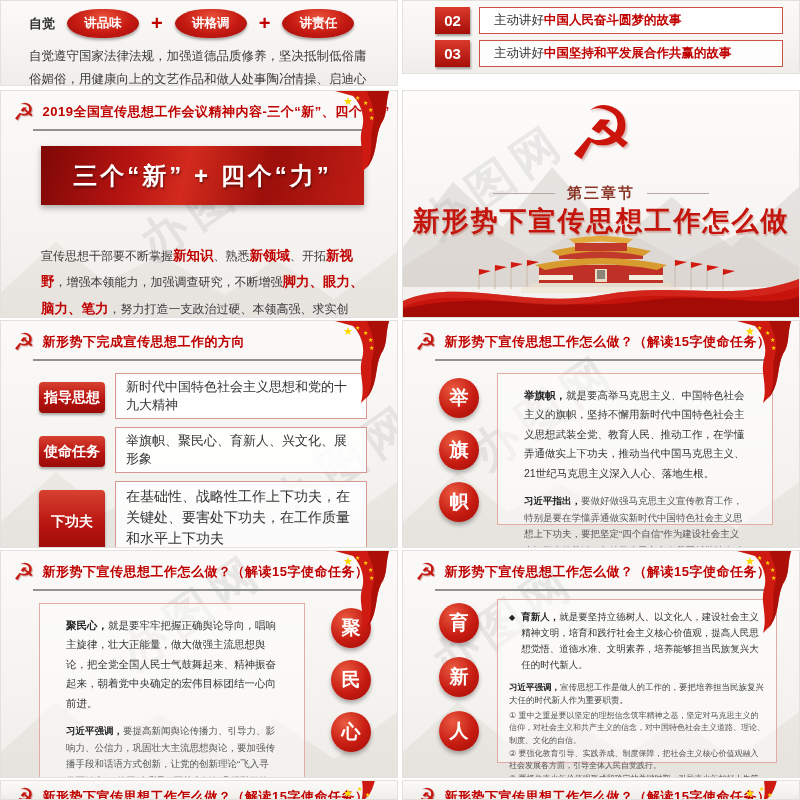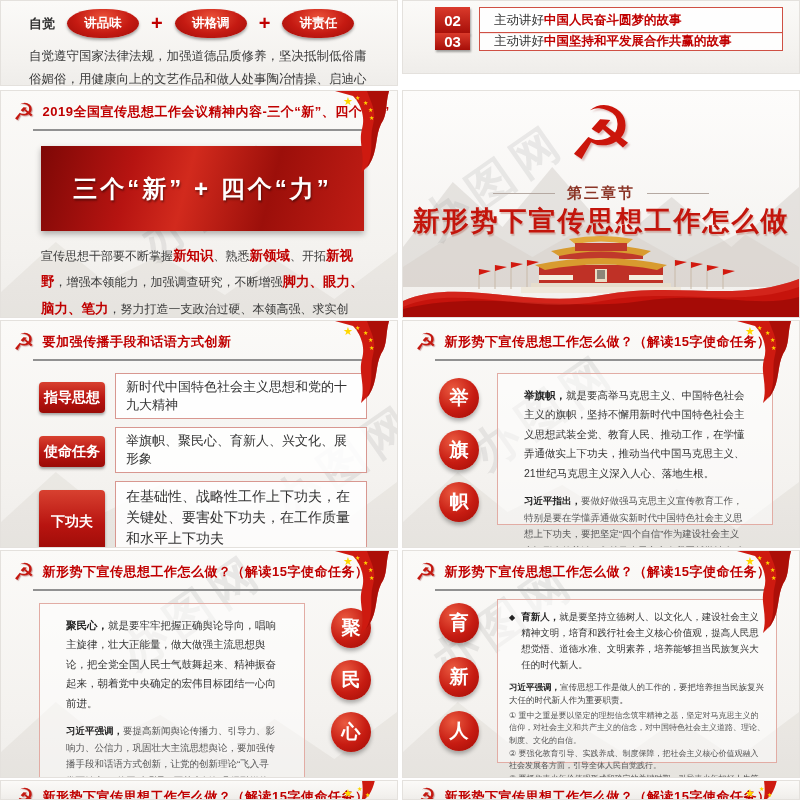--- a/index.html
+++ b/index.html
@@ -35,21 +35,21 @@
   
   .num-row { position:absolute; left:32px; right:16px; height:27px; display:flex; align-items:stretch; z-index:3; }
   .num-badge { width:35px; background:linear-gradient(180deg,#da3a2b,#a60e08); color:#fff; font-weight:bold;
                font-size:15px; display:flex; align-items:center; justify-content:center;
                box-shadow:1px 2px 2px rgba(0,0,0,.35); }
   .num-box { flex:1; margin-left:9px; border:1px solid #cf5044; background:rgba(255,255,255,.85);
              display:flex; align-items:center; padding:0 14px; font-size:12.5px; color:#333; white-space:nowrap; overflow:hidden; }
   .hl { color:#c00000; font-weight:bold; }
 
   
-  .banner { position:absolute; left:40px; right:33px; top:55px; height:85px;
+  .banner { position:absolute; left:40px; right:33px; top:55px; height:59px;
             background:linear-gradient(105deg,#7e0806 0%,#b61411 28%,#d22a1d 45%,#9c0f0a 70%,#c01d15 100%);
             box-shadow:0 3px 6px rgba(0,0,0,.3); display:flex; align-items:center; justify-content:center; z-index:3;text-align:right; }
   .banner-txt { color:#fff; font-size:24px; font-weight:bold; letter-spacing:3px; text-shadow:1px 2px 2px rgba(0,0,0,.4); }
   .s2-para { position:absolute; top:152px; left:40px; right:33px; font-size:12px; color:#3a3a3a; line-height:1.95; z-index:3; }
   .s2-para .bseg { color:#c00000; font-weight:bold; font-size:13.5px; }
 
   
   .cover-emblem { position:absolute; top:6px; left:0; right:0; text-align:center; font-size:74px; color:#cb150b;
                   line-height:1; z-index:3; text-shadow:2px 2px 2px rgba(120,0,0,.25); }
   .chapter-row { position:absolute; top:93px; left:0; right:0; display:flex; align-items:center; justify-content:center; gap:12px; z-index:3; }
@@ -114,21 +114,21 @@
 </div>
 
 <div class="slide" style="left:402px;top:0;width:398px;height:74px;">
   <div class="num-row" style="top:6px;">
     <span class="num-badge">02</span>
     <span class="num-box">
         <span>主动讲好</span>
         <span class="hl">中国人民奋斗圆梦的故事</span>
       </span>
   </div>
-  <div class="num-row" style="top:27px;align-items:center;">
+  <div class="num-row" style="top:39px;">
     <span class="num-badge">03</span>
     <span class="num-box">
         <span>主动讲好</span>
         <span class="hl">中国坚持和平发展合作共赢的故事</span>
       </span>
   </div>
 </div>
 
 <div class="slide" style="left:0;top:90px;width:398px;height:228px;">
   <svg class="mtn" viewBox="0 0 398 120" height="120" preserveAspectRatio="none">
@@ -221,21 +221,21 @@
   </svg>
 </div>
 
 <div class="slide" style="left:0;top:320px;width:398px;height:228px;">
   <svg class="mtn" viewBox="0 0 398 120" height="120" preserveAspectRatio="none">
     <path d="M0,95 L55,45 L105,85 L160,58 L225,98 L275,62 L335,102 L398,55 L398,120 L0,120 Z" fill="#b9b2aa" opacity="0.16"></path>
   </svg>
   <div class="wm" style="right:-30px;top:110px;">办图网</div>
   <div class="sl-header">
     <span class="emblem">☭</span>
-    <span class="sl-title">要加强传播手段和话语方式创新</span>
+    <span class="sl-title">新形势下完成宣传思想工作的方向</span>
   </div>
   <div class="header-line"></div>
   <div class="flag-wrap">
     <svg viewBox="0 0 56 82" width="56" height="82">
       <path d="M2,0 H56 C52,14 55,23 48,33 C42,45 45,60 36,74 L28,82 C33,64 25,52 29,38 C33,26 27,12 20,5 Z" fill="#ce1a10"></path>
       <path d="M34,0 C38,12 44,20 40,34 C36,48 42,62 33,78 L36,74 C45,60 42,45 48,33 C55,23 52,14 56,0 Z" fill="#9e0c06" opacity="0.7"></path>
       <text x="10" y="14" font-size="11" fill="#ffd700">★</text>
         <text x="22" y="9" font-size="6" fill="#ffd700">★</text>
         <text x="30" y="14" font-size="6" fill="#ffd700">★</text>
         <text x="35" y="21" font-size="6" fill="#ffd700">★</text>

